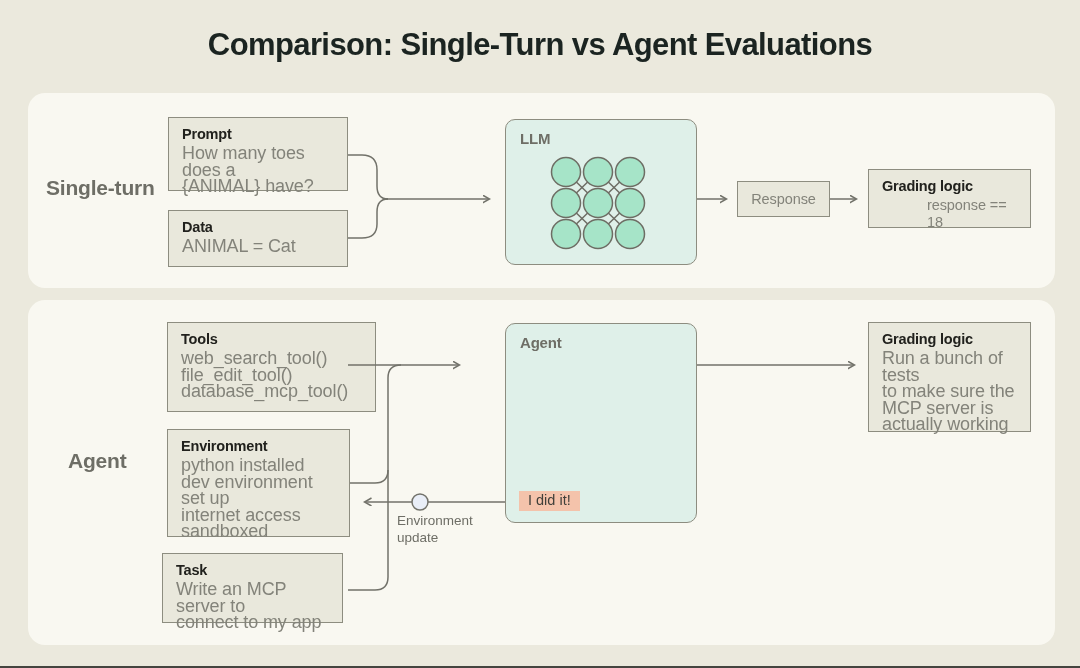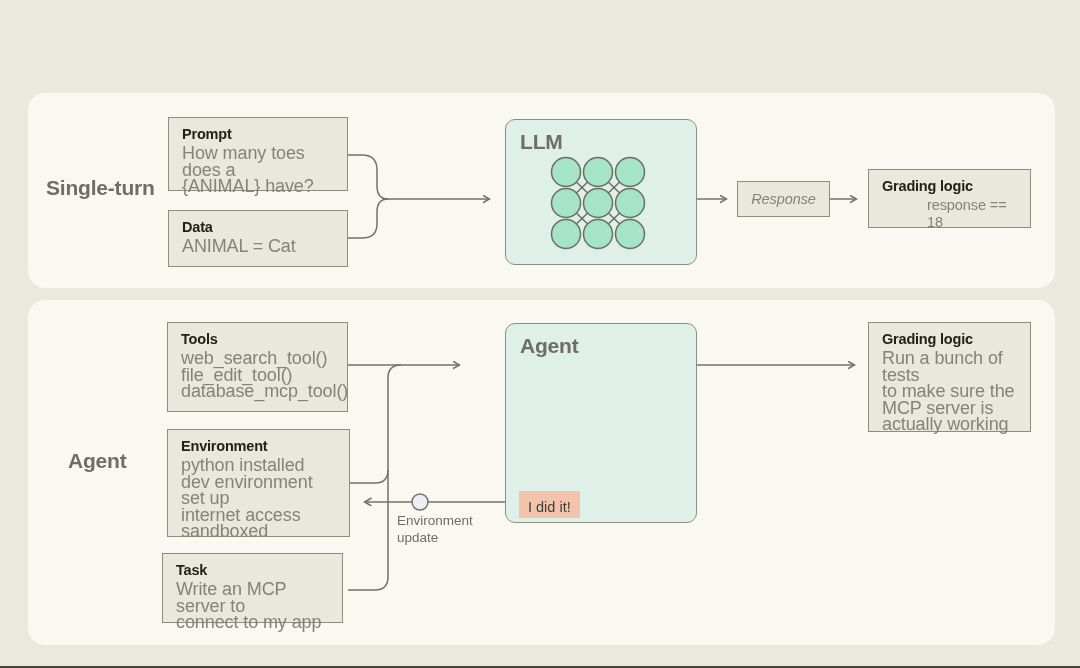--- a/index.html
+++ b/index.html
@@ -37,35 +37,35 @@
     font-size:18px; font-weight:500; letter-spacing:-0.1px;
     color:var(--text_gray,#83837a); line-height:16.5px; white-space:pre-line;
   }
   .mintbox{
     position:absolute; box-sizing:border-box;
     background:var(--mint_bg,#dff0e9);
     border:1.5px solid var(--box_border,#8d8d80);
     border-radius:10px;
   }
   .mintbox .mt{
-    font-size:21px; font-weight:700; letter-spacing:-0.2px;
+    font-size:15px; font-weight:700; letter-spacing:-0.2px;
     color:var(--label_gray,#6e6e66); padding:10px 14px 0;
   }
   .code{
     padding:14px 14px 0; font-size:13.5px; font-weight:500;
     color:var(--text_gray,#83837a); line-height:16.5px; white-space:pre-line;
     letter-spacing:-0.1px;
   }
   .did{
     position:absolute; left:13px; top:167px;
     background:var(--salmon,#f4c3ab); color:#3f3f39;
-    font-size:14.5px; font-weight:500; padding:8px 9px 3px;
+    font-size:14.5px; font-weight:500; padding:1px 9px 3px;
   }
   .respbox{display:flex; align-items:center; justify-content:center;}
-  .respbox .b{margin:0;font-style:italic;}
+  .respbox .b{margin:0;}
   .envupdate{
     position:absolute; left:397px; top:512px;
     font-size:13.5px; font-weight:500; line-height:17px;
     color:var(--label_gray,#6e6e66); white-space:pre-line;
   }
   .connectors{position:absolute; left:0; top:0; pointer-events:none;}
   .connectors path, .connectors line{
     fill:none; stroke:var(--line,#72726a); stroke-width:1.5;
   }
   .connectors circle{
@@ -75,20 +75,21 @@
   .net circle{fill:var(--mint_node,#a6e4c8); stroke:#6d6d64; stroke-width:1.5;}
   .bottom-edge{
     position:absolute; left:0; right:0; bottom:0; height:2px; background:#45453f;
   }
 </style>
 </head>
 <body style="--page_bg: #ebe9dd; --panel_bg: #f9f8f1; --box_bg: #e9e8dc; --box_border: #8d8d80; --mint_bg: #dff0e9; --mint_node: #a6e4c8; --salmon: #f4c3ab; --node_bg: #e9eef7; --line: #72726a; --text_dark: #21211d; --text_gray: #83837a; --label_gray: #6e6e66; --title_color: #1b2421;">
 
 <div class="stage">
 
+  <h1 class="title">Comparison: Single-Turn vs Agent Evaluations</h1>
 
   <section class="panel panel-top"></section>
   <div class="seclabel" style="left:46px; top:176px;">Single-turn</div>
 
   <div class="gbox" style="left:168px; top:117px; width:180px; height:74px;">
     <div class="t">Prompt</div>
     <div class="b">How many toes does a
 {ANIMAL} have?</div>
   </div>
 
@@ -125,21 +126,21 @@
   </div>
 
   <div class="gbox" style="left:868px; top:169px; width:163px; height:59px;">
     <div class="t">Grading logic</div>
     <div class="b" style="font-size:14.5px;margin-left:45px;">response == 18</div>
   </div>
 
   <section class="panel panel-bottom"></section>
   <div class="seclabel" style="left:68px; top:449px;">Agent</div>
 
-  <div class="gbox" style="left:167px; top:322px; width:181px; height:90px;">
+  <div class="gbox" style="left:167px; top:322px; width:209px; height:90px;">
     <div class="t">Tools</div>
     <div class="b">web_search_tool()
 file_edit_tool()
 database_mcp_tool()</div>
   </div>
 
   <div class="gbox" style="left:167px; top:429px; width:183px; height:108px;">
     <div class="t">Environment</div>
     <div class="b">python installed
 dev environment set up

